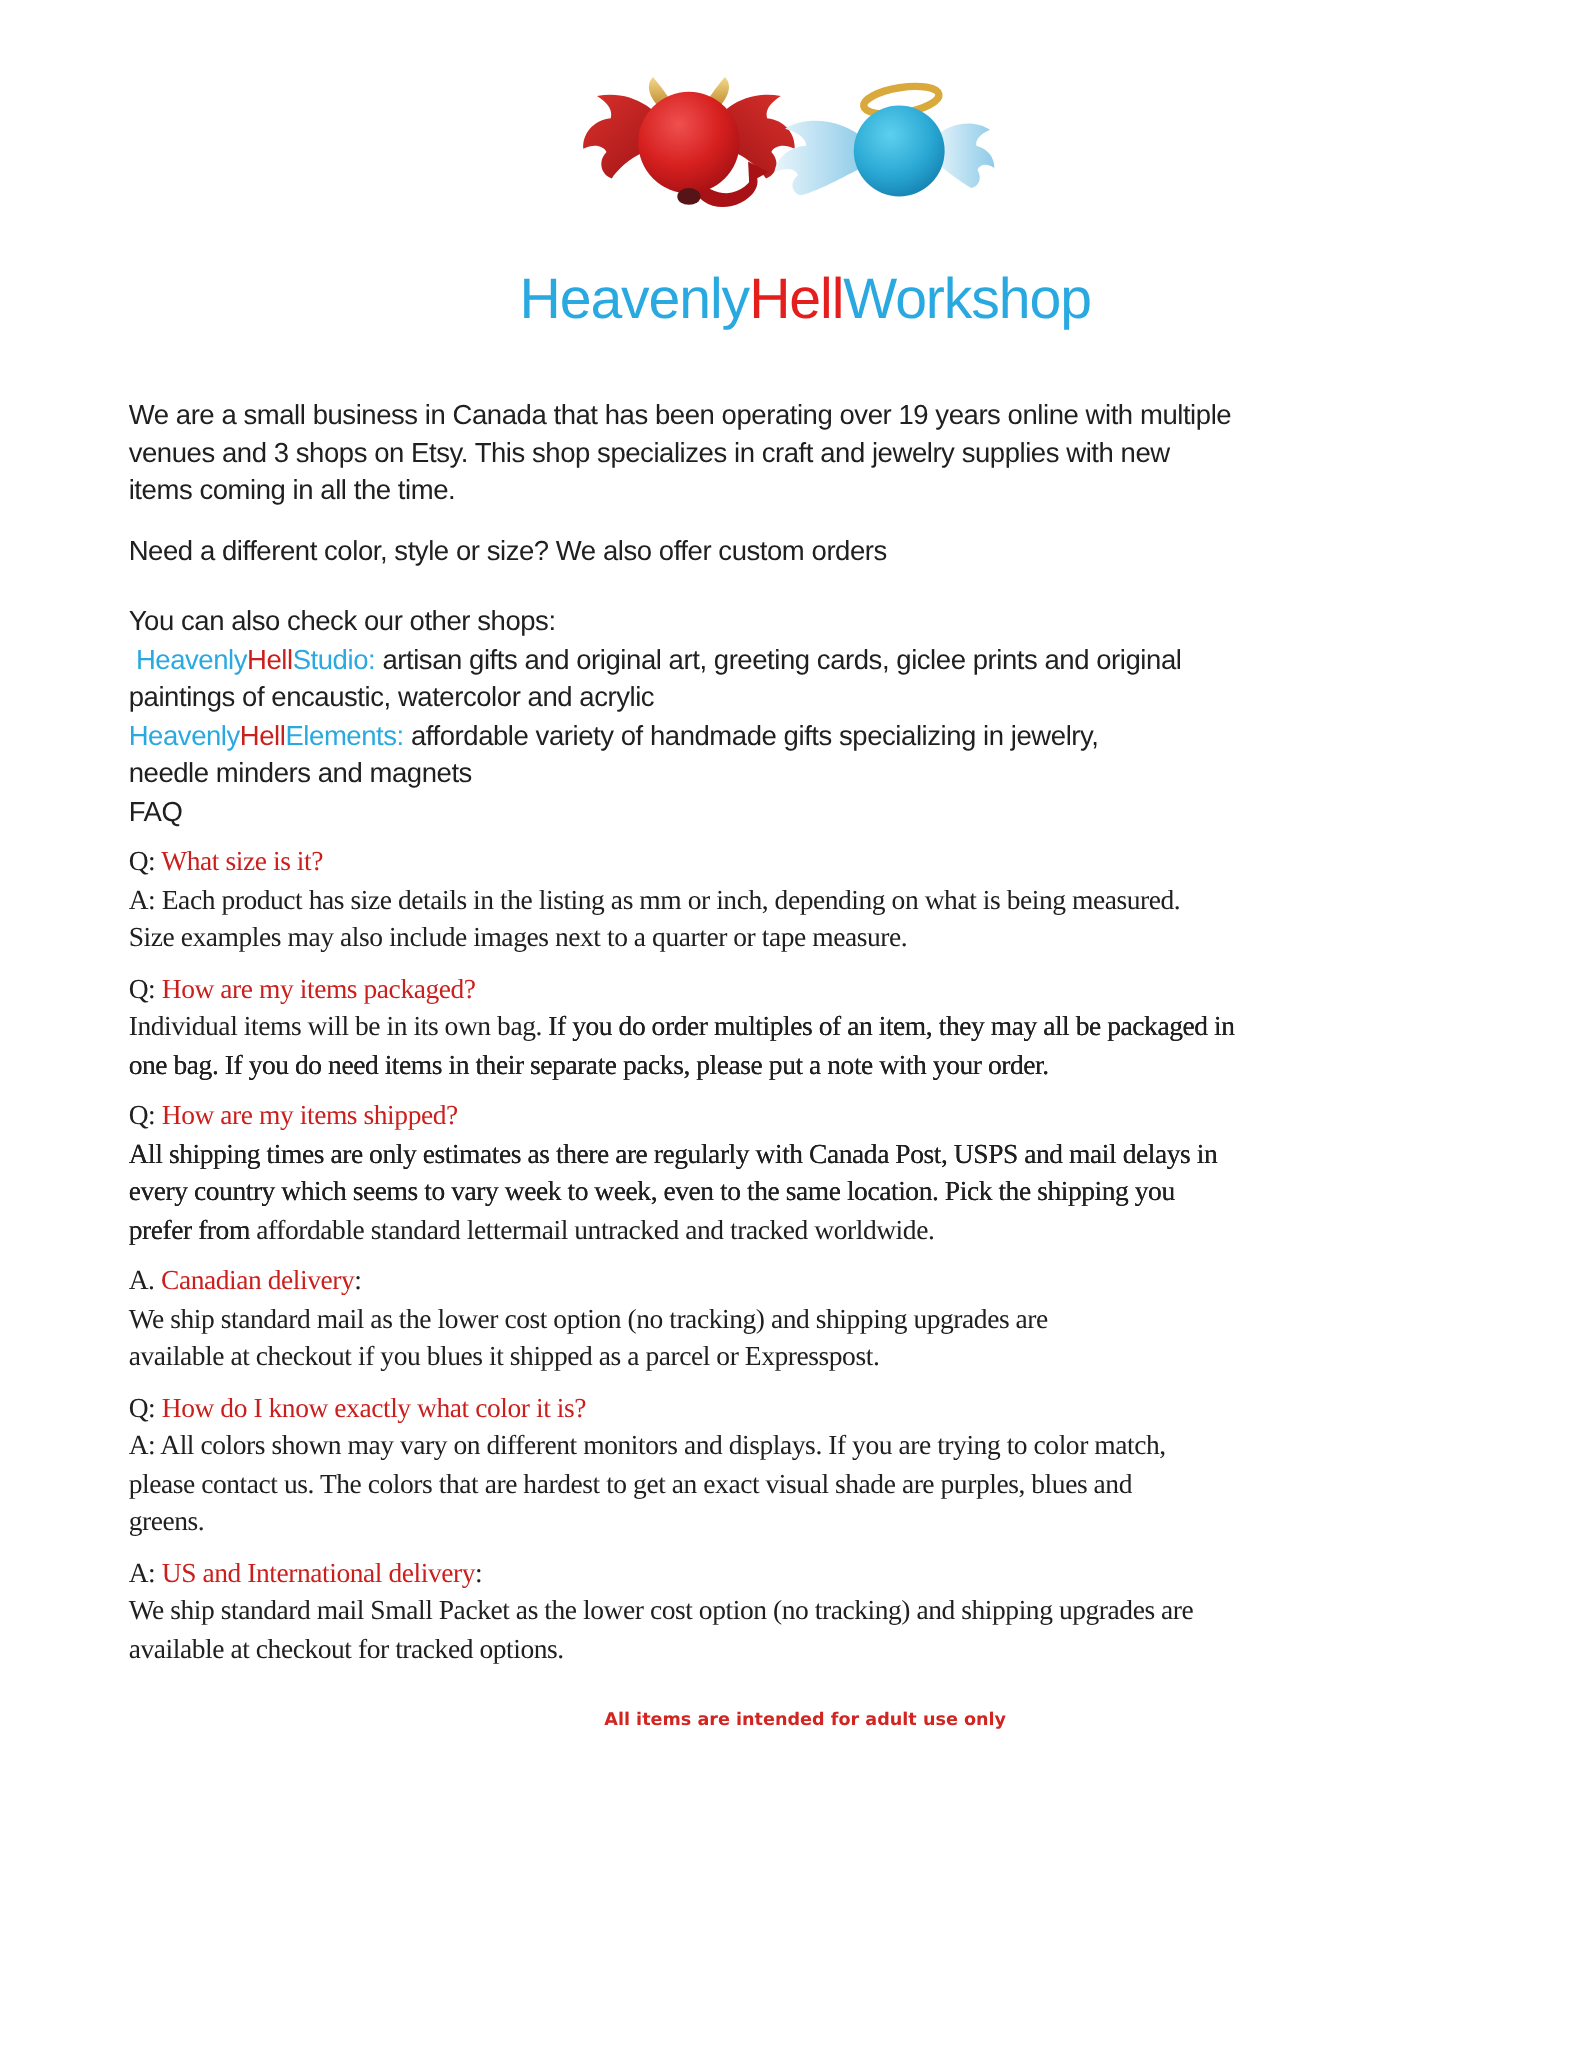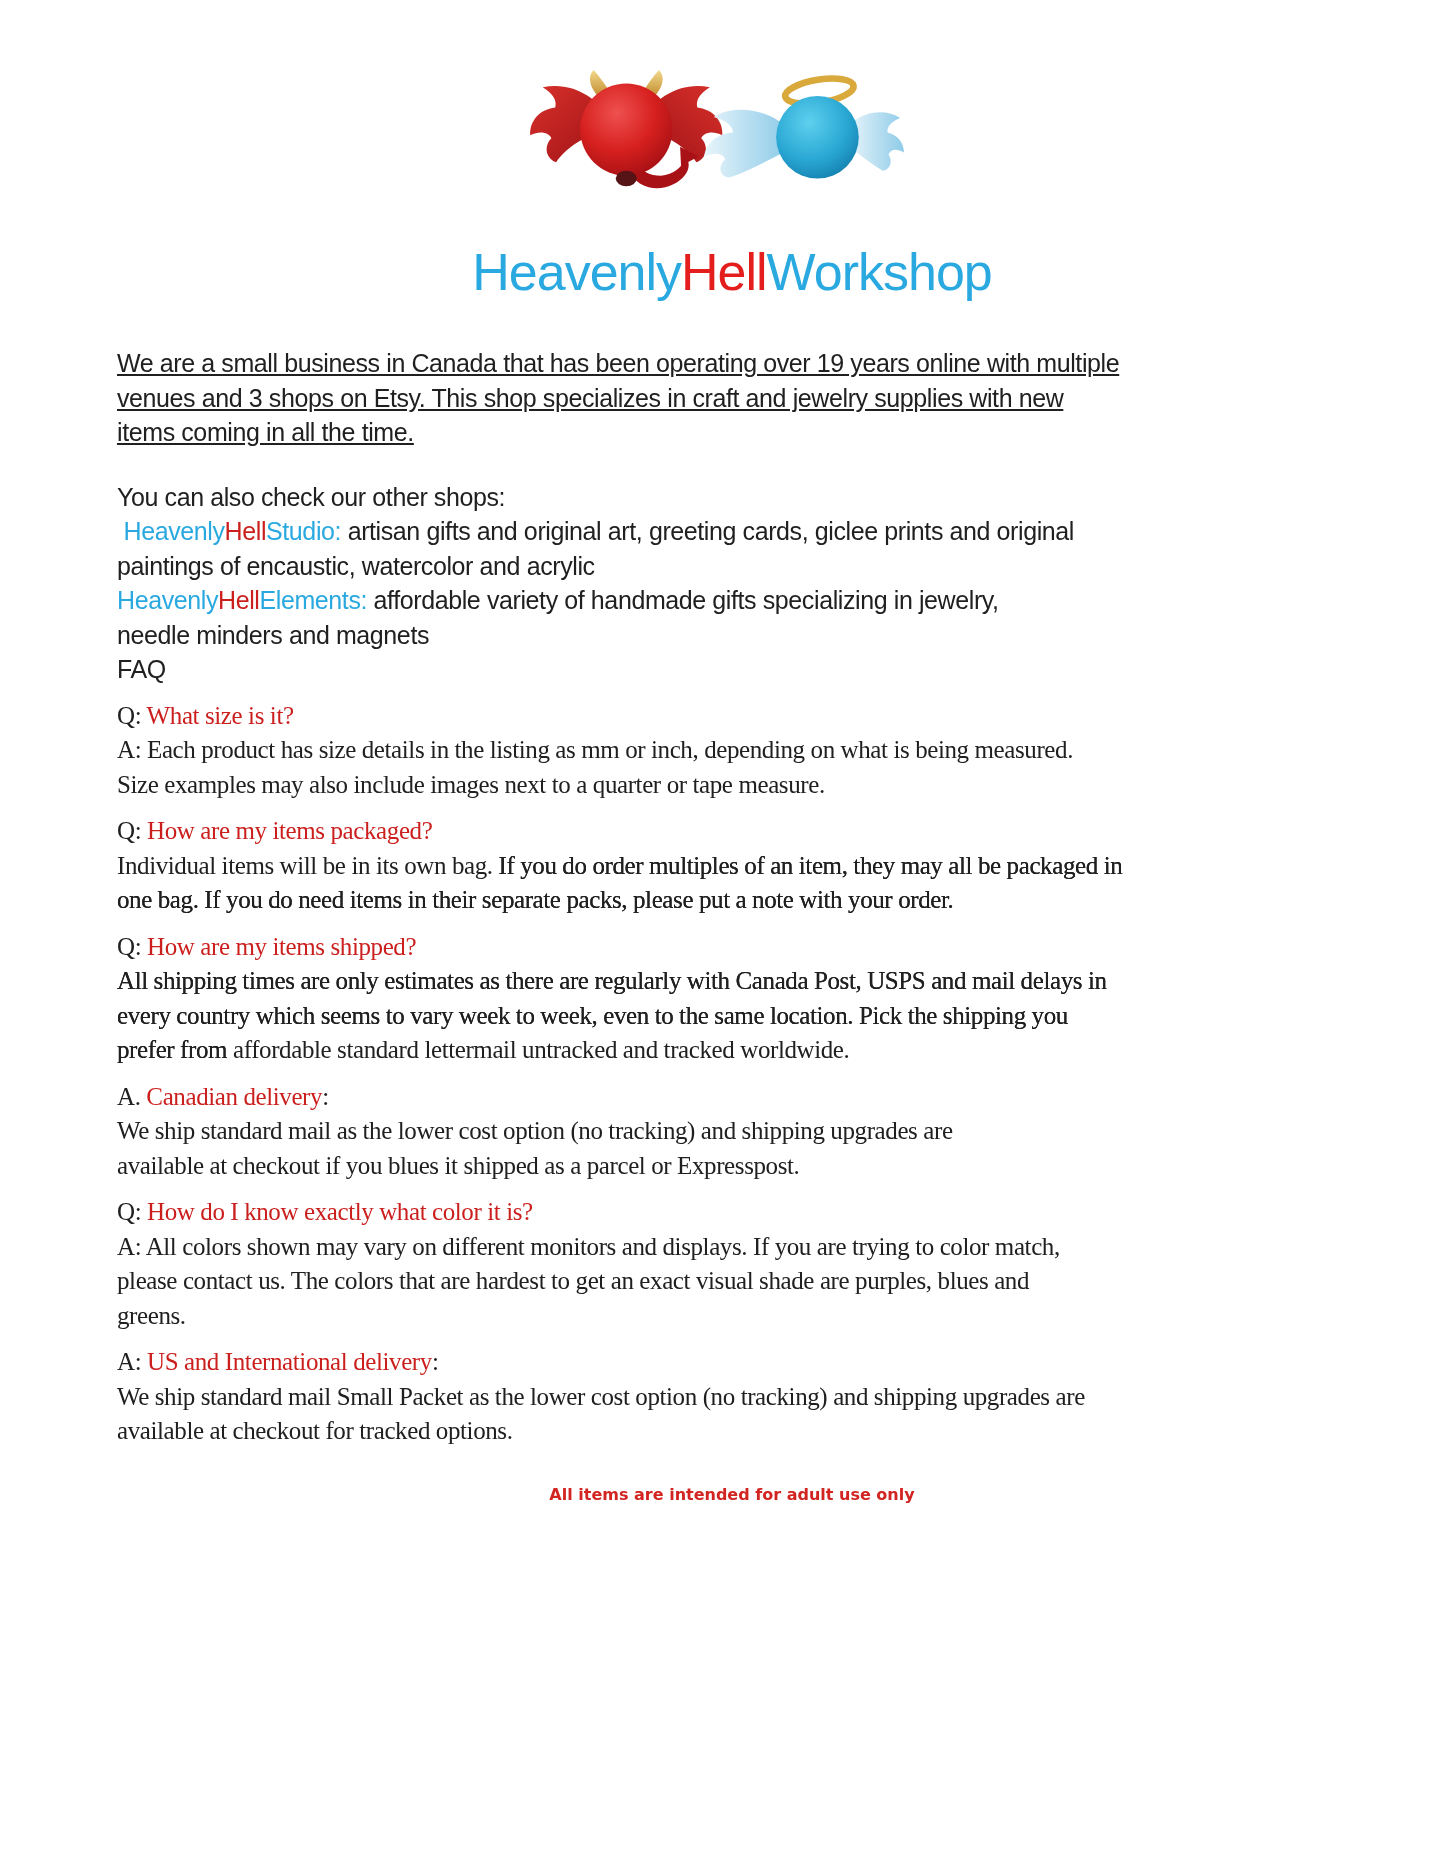--- a/index.html
+++ b/index.html
@@ -22,21 +22,21 @@
     margin: 50px 30px 0 0; line-height: 60px;
     white-space: pre-wrap;
   }
   .t-blue { color: #29a9e0; }
   .t-red  { color: #e41d1d; }
 
   .body {
     font-size: 25px; line-height: 34.5px; letter-spacing: -0.4px;
     margin: 0; white-space: pre-wrap;
   }
-  .intro  { margin-top: 44px; text-decoration: underline; }
+  .intro  { margin-top: 58px; }
   .custom { margin-top: 20px; }
   .shops  { margin-top: 30px; }
   .faq-item { margin-top: 12px; font-family: Liberation Serif, serif; }
 
   .blue { color: #29a9e0; }
   .accent { color: #cb1f1d; }
   .em { text-shadow: 0 0 0.6px #202020; }
 
   .footer {
     font-family: "DejaVu Sans", sans-serif;
@@ -94,20 +94,21 @@
         <ellipse cx="302" cy="22" rx="36" ry="12" fill="none" stroke="#d9a93c" stroke-width="7" transform="rotate(-9 302 22)"></ellipse>
         <circle cx="300" cy="70" r="43" fill="url(#angelGrad)"></circle>
       </g>
     </svg>
   </div>
 
   <h1 class="title"><span class="t-blue">Heavenly</span><span class="t-red">Hell</span><span class="t-blue">Workshop</span></h1>
 
   <p class="body intro"><span>We are a small business in Canada that has been operating over 19 years online with multiple</span><br><span>venues and 3 shops on Etsy. This shop specializes in craft and jewelry supplies with new</span><br><span>items coming in all the time.</span></p>
 
+  <p class="body custom">Need a different color, style or size? We also offer custom orders</p>
 
   <p class="body shops"><span>You can also check our other shops:</span><br><span class="blue"> Heavenly</span><span class="accent">Hell</span><span class="blue">Studio:</span><span> artisan gifts and original art, greeting cards, giclee prints and original</span><br><span>paintings of encaustic, watercolor and acrylic</span><br><span class="blue">Heavenly</span><span class="accent">Hell</span><span class="blue">Elements:</span><span> affordable variety of handmade gifts specializing in jewelry,</span><br><span>needle minders and magnets</span><br><span>FAQ</span></p>
 
   <p class="body faq-item"><span>Q: </span><span class="accent">What size is it?</span><br><span>A: Each product has size details in the listing as mm or inch, depending on what is being measured.</span><br><span>Size examples may also include images next to a quarter or tape measure.</span></p>
 
   <p class="body faq-item"><span>Q: </span><span class="accent">How are my items packaged?</span><br><span>Individual items will be in its own bag. </span><span class="em">If you do order multiples of an item, they may all be packaged in</span><br><span class="em">one bag. If you do need items in their separate packs, please put a note with your order.</span></p>
 
   <p class="body faq-item"><span>Q: </span><span class="accent">How are my items shipped?</span><br><span class="em">All shipping times are only estimates as there are regularly with Canada Post, USPS and mail delays in</span><br><span class="em">every country which seems to vary week to week, even to the same location. Pick the shipping you</span><br><span class="em">prefer from </span><span>affordable standard lettermail untracked and tracked worldwide.</span></p>
 
   <p class="body faq-item"><span>A. </span><span class="accent">Canadian delivery</span><span>:</span><br><span>We ship standard mail as the lower cost option (no tracking) and shipping upgrades are</span><br><span>available at checkout if you blues it shipped as a parcel or Expresspost.</span></p>

